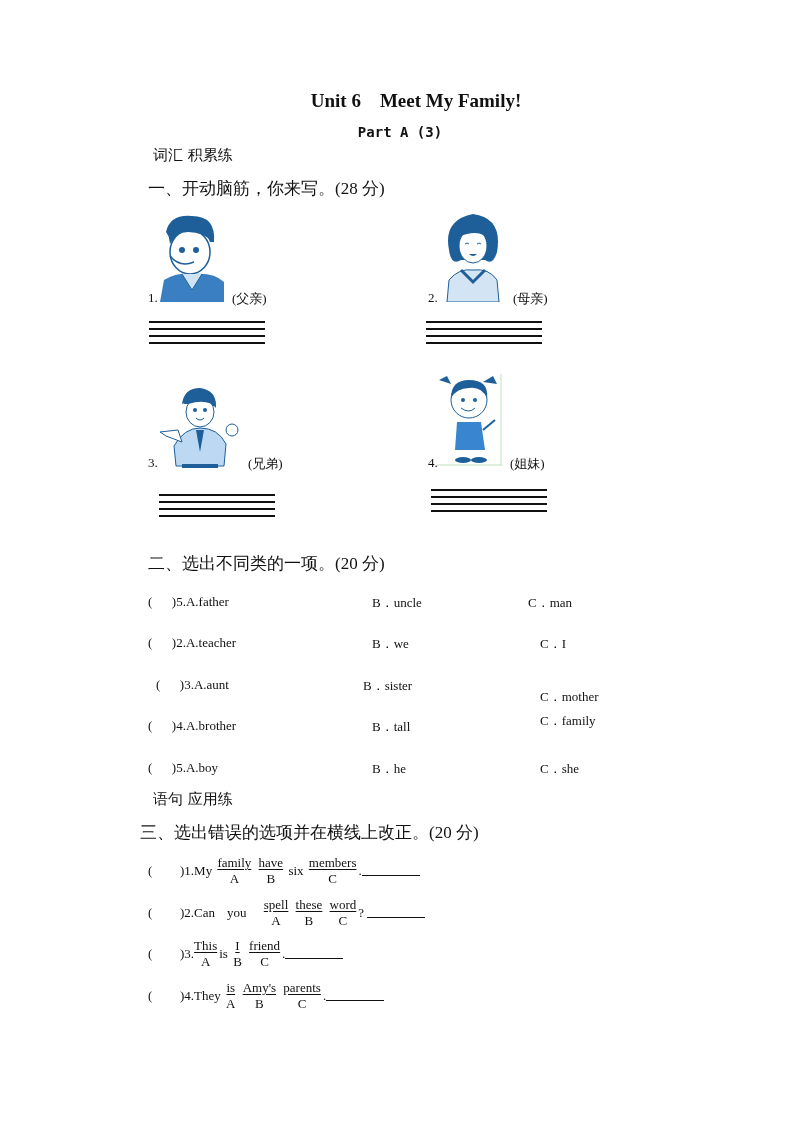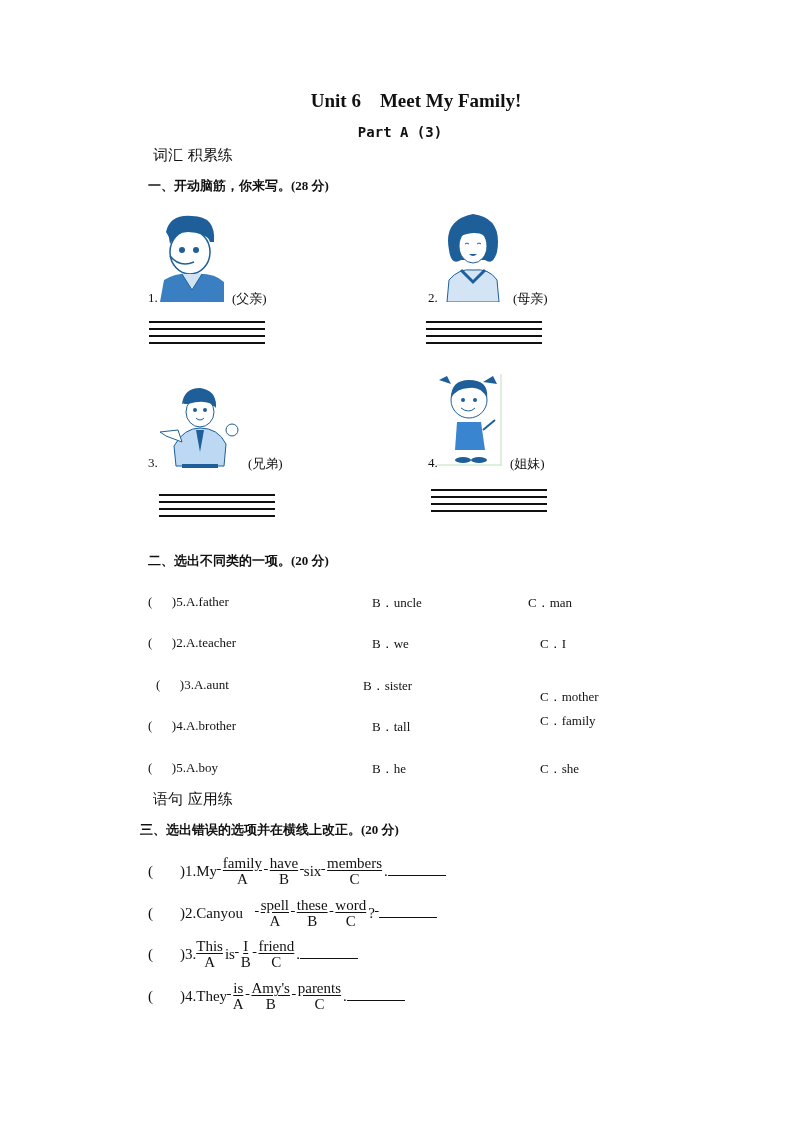--- a/index.html
+++ b/index.html
@@ -3,32 +3,32 @@
 <meta charset="utf-8">
 <style>
   html, body { margin: 0; padding: 0; background: #ffffff; }
   body { width: 793px; height: 1122px; position: relative; overflow: hidden;
          font-family: "Liberation Serif", "DejaVu Serif", serif; color: #111; }
   .abs { position: absolute; }
   .title { left: 0; width: 832px; top: 90px; text-align: center; font-size: 19px; font-weight: bold; white-space: pre; }
   .subtitle { left: 0; width: 800px; top: 124px; text-align: center; font-size: 14px; font-weight: bold;
               font-family: "DejaVu Sans Mono", "Liberation Mono", monospace; }
   .section-head { font-size: 15px; font-family: "DejaVu Sans", sans-serif; }
-  .q-head { font-size: 13px; font-family: "DejaVu Sans", sans-serif; font-weight: bold; }
+  .q-head { font-size: 17px; font-family: "DejaVu Sans", sans-serif; }
   .q-head .pts { font-family: "Liberation Serif", serif; }
   .txt { font-size: 13px; }
   .lines { width: 116px; }
   .lines div { height: 2px; background: #111; margin-bottom: 5px; }
   .pic { border: none; }
   .opt { font-size: 13px; }
   .frac { display: inline-block; text-align: center; vertical-align: top; margin: 0 2px; line-height: 16px; }
   .frac .w { display: block; text-decoration: underline; text-underline-offset: 2px; }
   .frac .l { display: block; }
   .blank { display: inline-block; width: 58px; border-bottom: 1px solid #111; height: 10px; }
-  .row3 { font-size: 15px; white-space: nowrap; text-decoration: underline; }
+  .row3 { font-size: 13px; white-space: nowrap; }
 </style>
 </head>
 <body>
 
 <div class="abs title">Unit 6    Meet My Family!</div>
 <div class="abs subtitle">Part A (3)</div>
 
 <div class="abs section-head" style="left:153px; top:146px;">词汇  积累练</div>
 <div class="abs q-head" style="left:148px; top:177px;"><span>一、开动脑筋，你来写。</span><span class="pts">(28 分)</span></div>
 
@@ -141,21 +141,21 @@
 
 <div class="abs row3" style="left:148px; top:855px;">
   <span style="display:inline-block;width:32px;vertical-align:top;line-height:16px;padding-top:8px;">(</span><span style="display:inline-block;vertical-align:top;line-height:16px;padding-top:8px;">)1.My</span>
   <span class="frac"><span class="w">family</span><span class="l">A</span></span>
   <span class="frac"><span class="w">have</span><span class="l">B</span></span>
   <span style="display:inline-block;vertical-align:top;line-height:16px;padding-top:8px;">six</span>
   <span class="frac"><span class="w">members</span><span class="l">C</span></span><span style="display:inline-block;vertical-align:top;line-height:16px;padding-top:8px;">.</span><span class="blank" style="vertical-align:top;margin-top:10px;"></span>
 </div>
 
 <div class="abs row3" style="left:148px; top:897px;">
-  <span style="display:inline-block;width:32px;vertical-align:top;line-height:16px;padding-top:8px;">(</span><span style="display:inline-block;vertical-align:top;line-height:16px;padding-top:8px;">)2.Can</span><span style="display:inline-block;vertical-align:top;line-height:16px;padding-top:8px;margin-right:12px;">you</span>
+  <span style="display:inline-block;width:32px;vertical-align:top;line-height:16px;padding-top:8px;">(</span><span style="display:inline-block;vertical-align:top;line-height:16px;padding-top:8px;margin-right:12px;">)2.Can</span><span style="display:inline-block;vertical-align:top;line-height:16px;padding-top:8px;margin-right:12px;">you</span>
   <span class="frac"><span class="w">spell</span><span class="l">A</span></span>
   <span class="frac"><span class="w">these</span><span class="l">B</span></span>
   <span class="frac"><span class="w">word</span><span class="l">C</span></span><span style="display:inline-block;vertical-align:top;line-height:16px;padding-top:8px;">?</span>
   <span class="blank" style="vertical-align:top;margin-top:10px;"></span>
 </div>
 
 <div class="abs row3" style="left:148px; top:938px;">
   <span style="display:inline-block;width:32px;vertical-align:top;line-height:16px;padding-top:8px;">(</span><span style="display:inline-block;vertical-align:top;line-height:16px;padding-top:8px;">)3.</span><span class="frac" style="margin-left:0"><span class="w">This</span><span class="l">A</span></span><span style="display:inline-block;vertical-align:top;line-height:16px;padding-top:8px;">is</span>
   <span class="frac"><span class="w">I</span><span class="l">B</span></span>
   <span class="frac"><span class="w">friend</span><span class="l">C</span></span><span style="display:inline-block;vertical-align:top;line-height:16px;padding-top:8px;">.</span><span class="blank" style="vertical-align:top;margin-top:10px;"></span>

